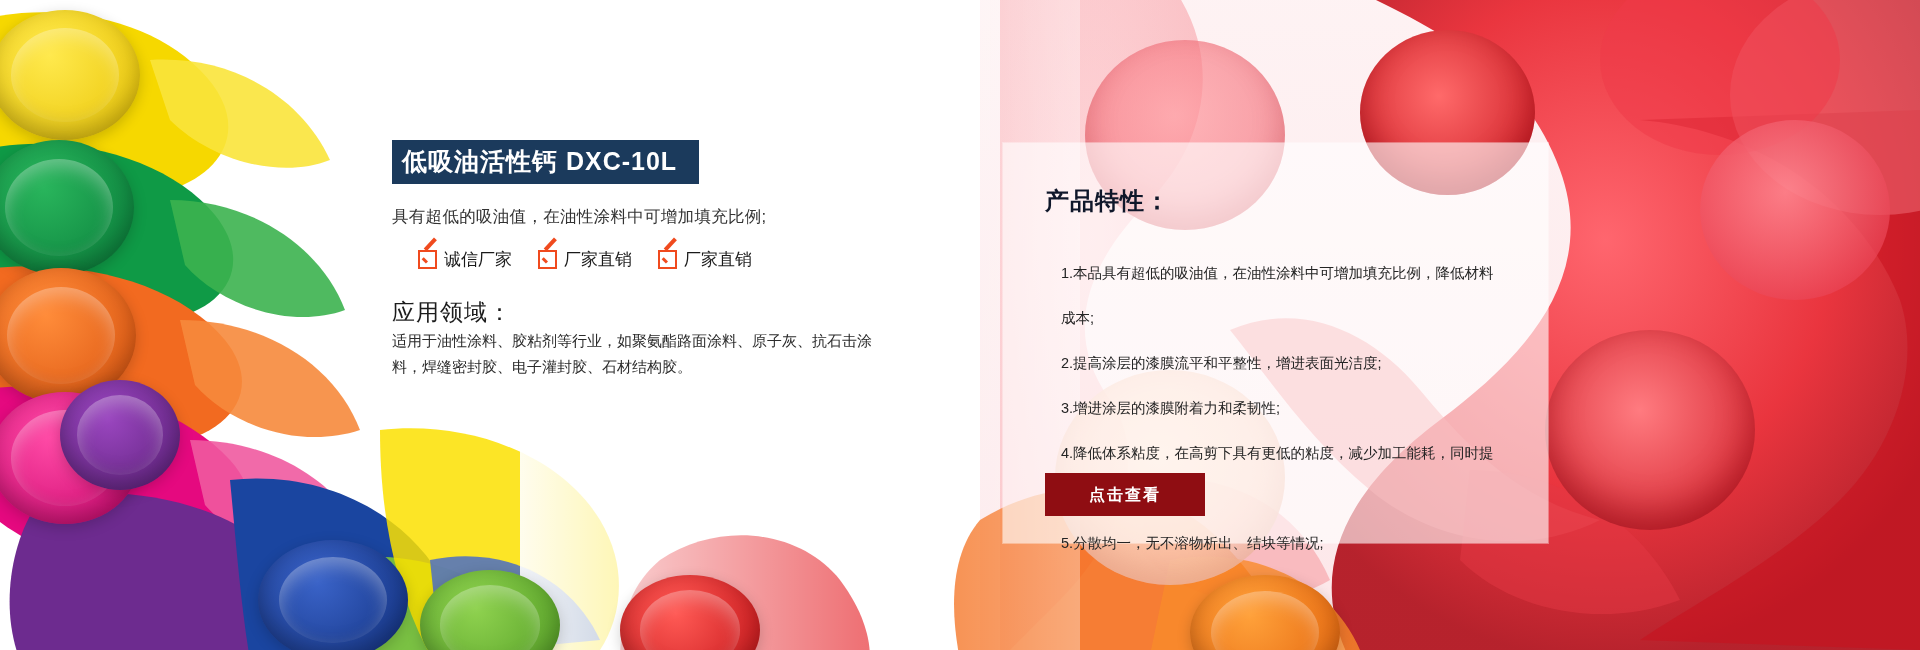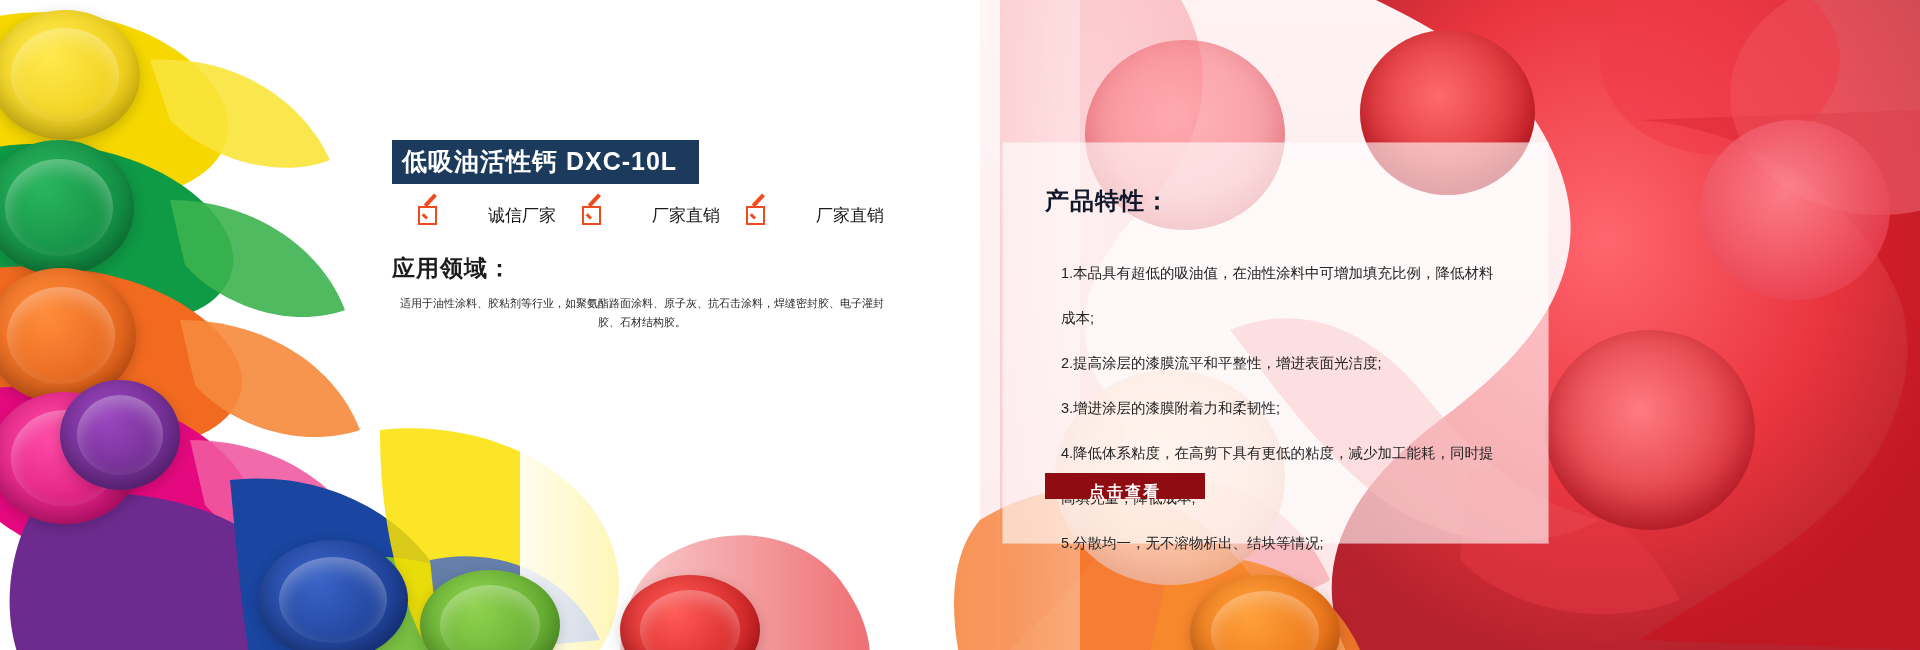--- a/index.html
+++ b/index.html
@@ -21,36 +21,36 @@
   .left{position:absolute;left:392px;top:140px;width:560px;}
   .title-bar{display:inline-block;background:#1b3a5c;color:#ffffff;font-size:25px;font-weight:bold;
              letter-spacing:1px;padding:9px 22px 10px 10px;line-height:1;}
   .subtitle{margin-top:22px;font-size:16.5px;color:#333333;letter-spacing:.3px;}
   .headline{margin-top:14px;font-family:"Liberation Serif","DejaVu Serif",serif;font-weight:bold;
             font-size:46px;color:#173a63;letter-spacing:2px;white-space:nowrap;}
   .headline span{margin-right:36px;}
   .headline span:last-child{margin-right:0;}
 
   .feat-row{margin-top:20px;display:flex;align-items:center;padding-left:26px;}
-  .feat{display:flex;align-items:center;margin-right:26px;gap:44px;}
+  .feat{display:flex;align-items:center;margin-right:26px;}
   .chk{position:relative;width:19px;height:19px;border:2px solid #f04a1e;box-sizing:border-box;margin-right:7px;flex:0 0 auto;}
   .chk:before{content:"";position:absolute;left:2px;top:7px;width:6px;height:2.5px;background:#f04a1e;transform:rotate(45deg);}
   .chk:after{content:"";position:absolute;left:5px;top:-4px;width:15px;height:3.5px;background:#f04a1e;transform:rotate(-47deg);transform-origin:left center;}
   .feat-label{font-size:17px;color:#1a1a1a;white-space:nowrap;}
 
-  .apply-h{margin-top:26px;font-size:23px;font-weight:bold;color:#1c1c1c;letter-spacing:1px;}
-  .apply-b{margin-top:10px;font-size:11px;color:#2b2b2b;line-height:1.75;max-width:500px;text-align:center;}
+  .apply-h{margin-top:26px;font-size:23px;font-weight:normal;color:#1c1c1c;letter-spacing:1px;}
+  .apply-b{font-size:15px;color:#2b2b2b;line-height:1.75;max-width:500px;}
 
   
   .panel{position:absolute;left:1003px;top:143px;width:545px;height:400px;
          background:rgba(255,255,255,.62);box-shadow:0 0 0 1px rgba(255,255,255,.35);}
   .panel-h{position:absolute;left:42px;top:42px;font-size:24px;font-weight:bold;color:#0f172a;letter-spacing:1px;}
   .panel-list{position:absolute;left:42px;top:100px;width:465px;font-size:14.5px;color:#242424;line-height:2.0;}
   .panel-list div{margin:16px;}
-  .cta{position:absolute;left:42px;top:330px;width:160px;height:26px;background:#8f0d12;color:#ffffff;
+  .cta{position:absolute;left:42px;top:330px;width:160px;height:43px;background:#8f0d12;color:#ffffff;
        border:none;font-family:"Liberation Sans","DejaVu Sans",sans-serif;font-size:16px;font-weight:bold;
        letter-spacing:2px;cursor:pointer;line-height:38px;text-align:center;padding:0;}
 </style>
 </head>
 <body>
 
 <div class="banner">
 
   <div class="bg">
 
@@ -138,20 +138,21 @@
     <div class="pool" style="left:1360px;top:30px;width:175px;height:165px;background:radial-gradient(circle at 45% 40%,#ff6a6a,#c5101a);box-shadow:inset 0 -14px 30px rgba(120,0,10,.45);"></div>
     <div class="pool" style="left:1545px;top:330px;width:210px;height:200px;background:radial-gradient(circle at 45% 40%,#ff7b80,#cf1622);box-shadow:inset 0 -16px 34px rgba(120,0,10,.45);"></div>
     <div class="pool" style="left:1700px;top:120px;width:190px;height:180px;background:radial-gradient(circle at 45% 40%,rgba(255,140,150,.8),rgba(225,40,60,.7));"></div>
     <div class="pool" style="left:1055px;top:370px;width:230px;height:215px;background:radial-gradient(circle at 45% 40%,rgba(255,225,205,.9),rgba(250,190,170,.75));box-shadow:inset 0 -14px 30px rgba(190,120,100,.25);"></div>
   </div>
 
   <div class="left">
 
     <div class="title-bar">低吸油活性钙 DXC-10L</div>
 
+    <div class="subtitle">具有超低的吸油值，在油性涂料中可增加填充比例;</div>
 
 
     <div class="feat-row">
       <div class="feat">
         <span class="chk"></span>
         <span class="feat-label">诚信厂家</span>
       </div>
       <div class="feat">
         <span class="chk"></span>
         <span class="feat-label">厂家直销</span>

